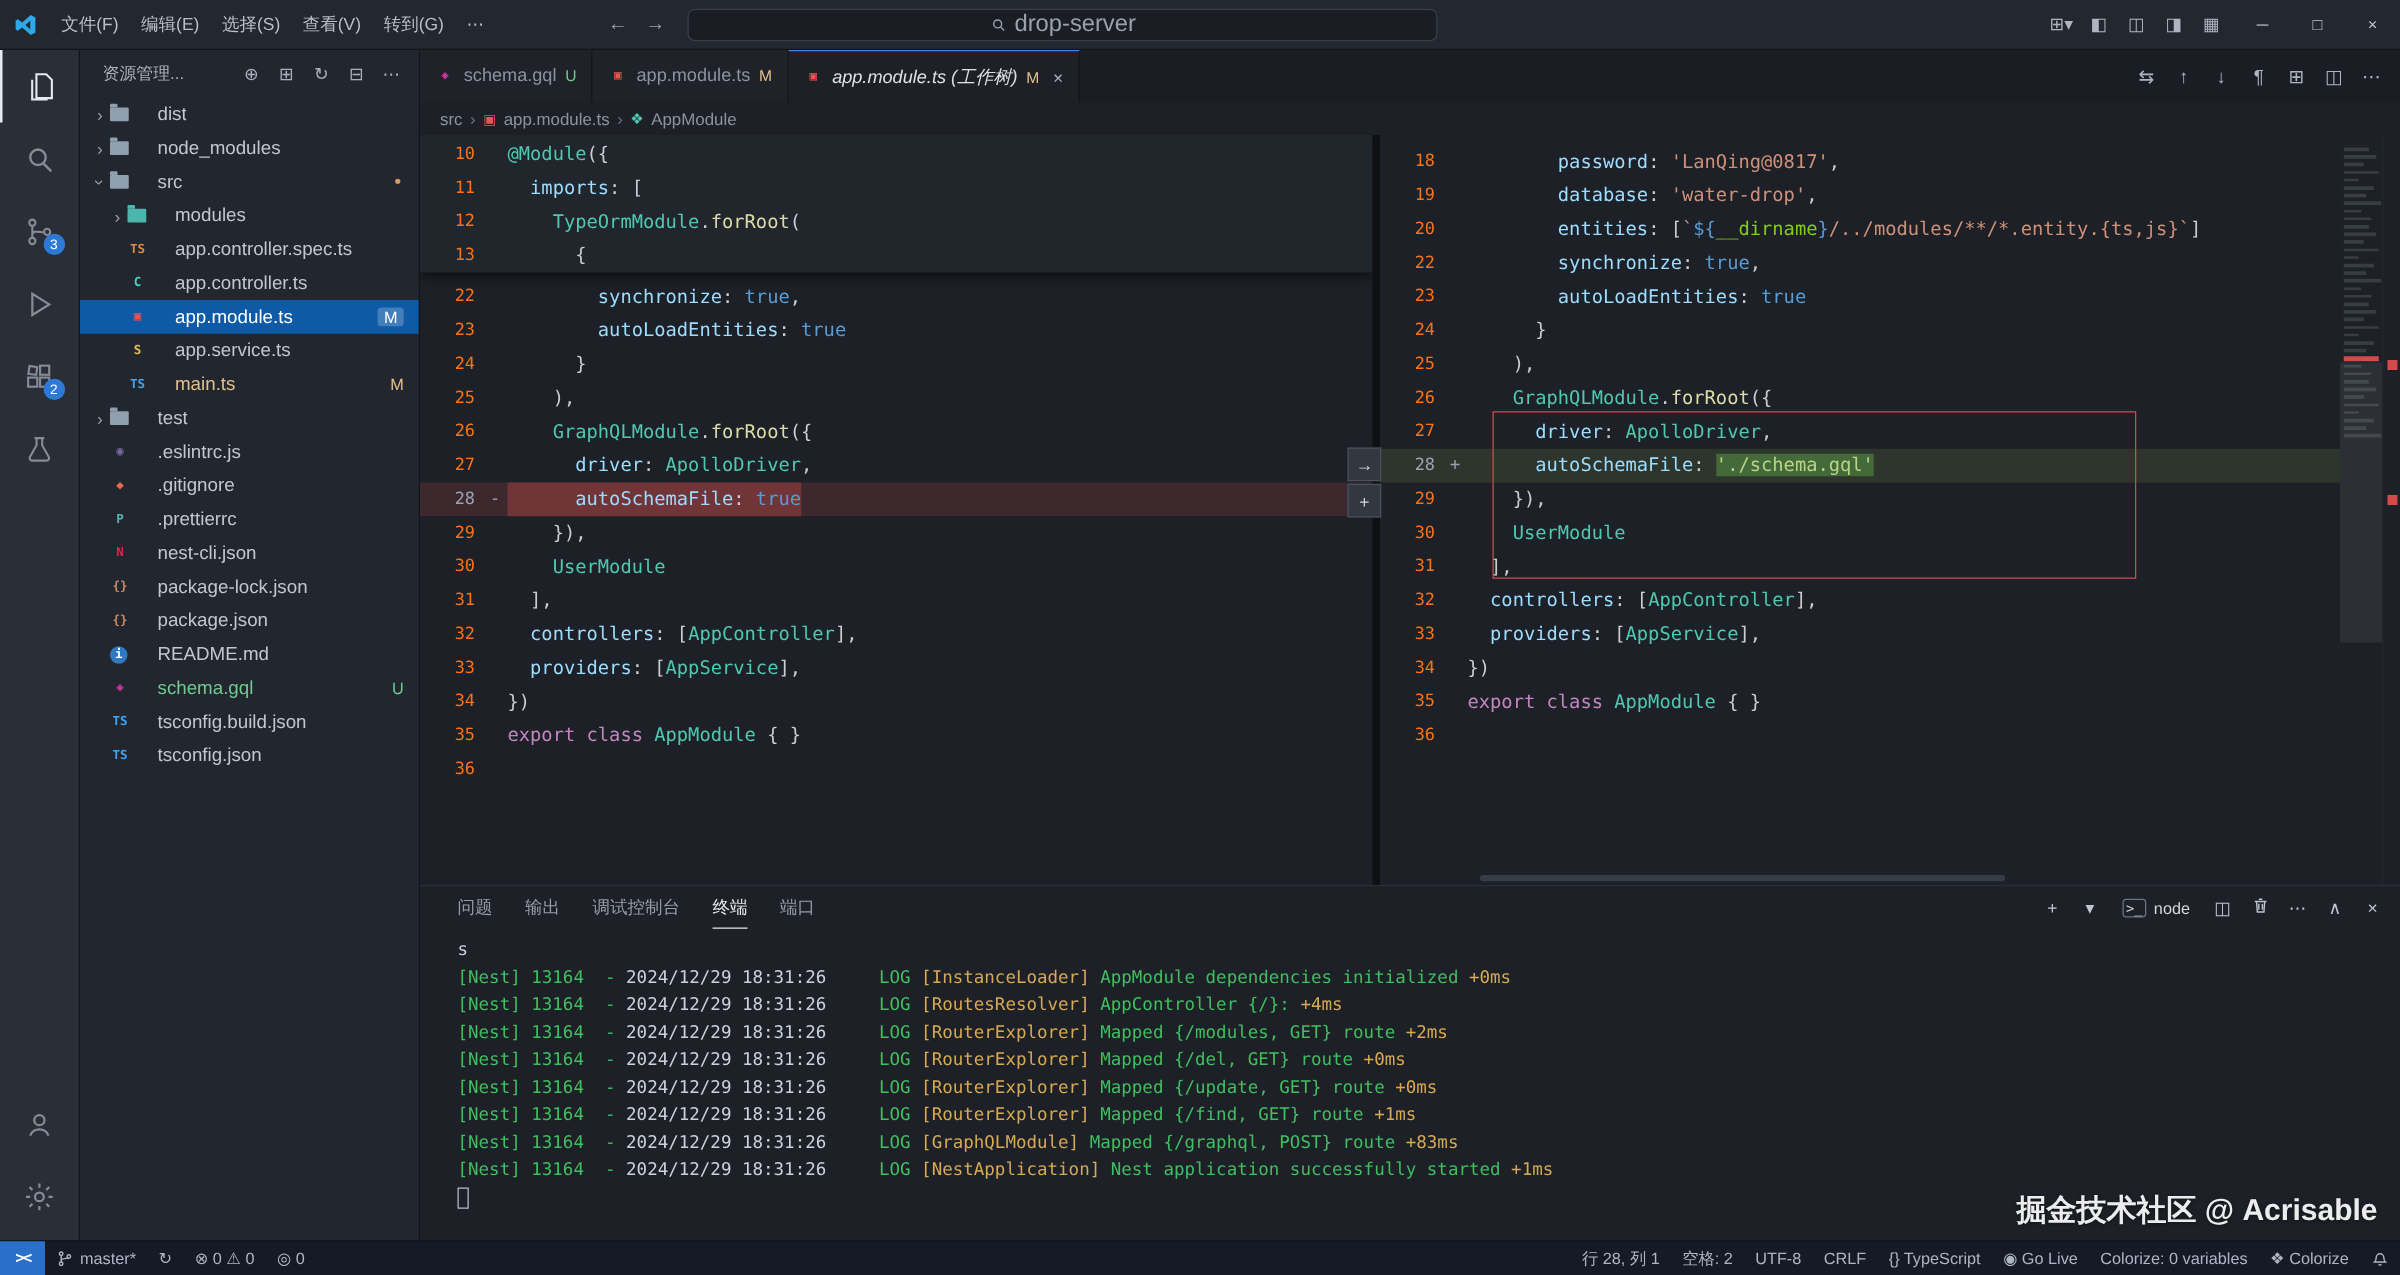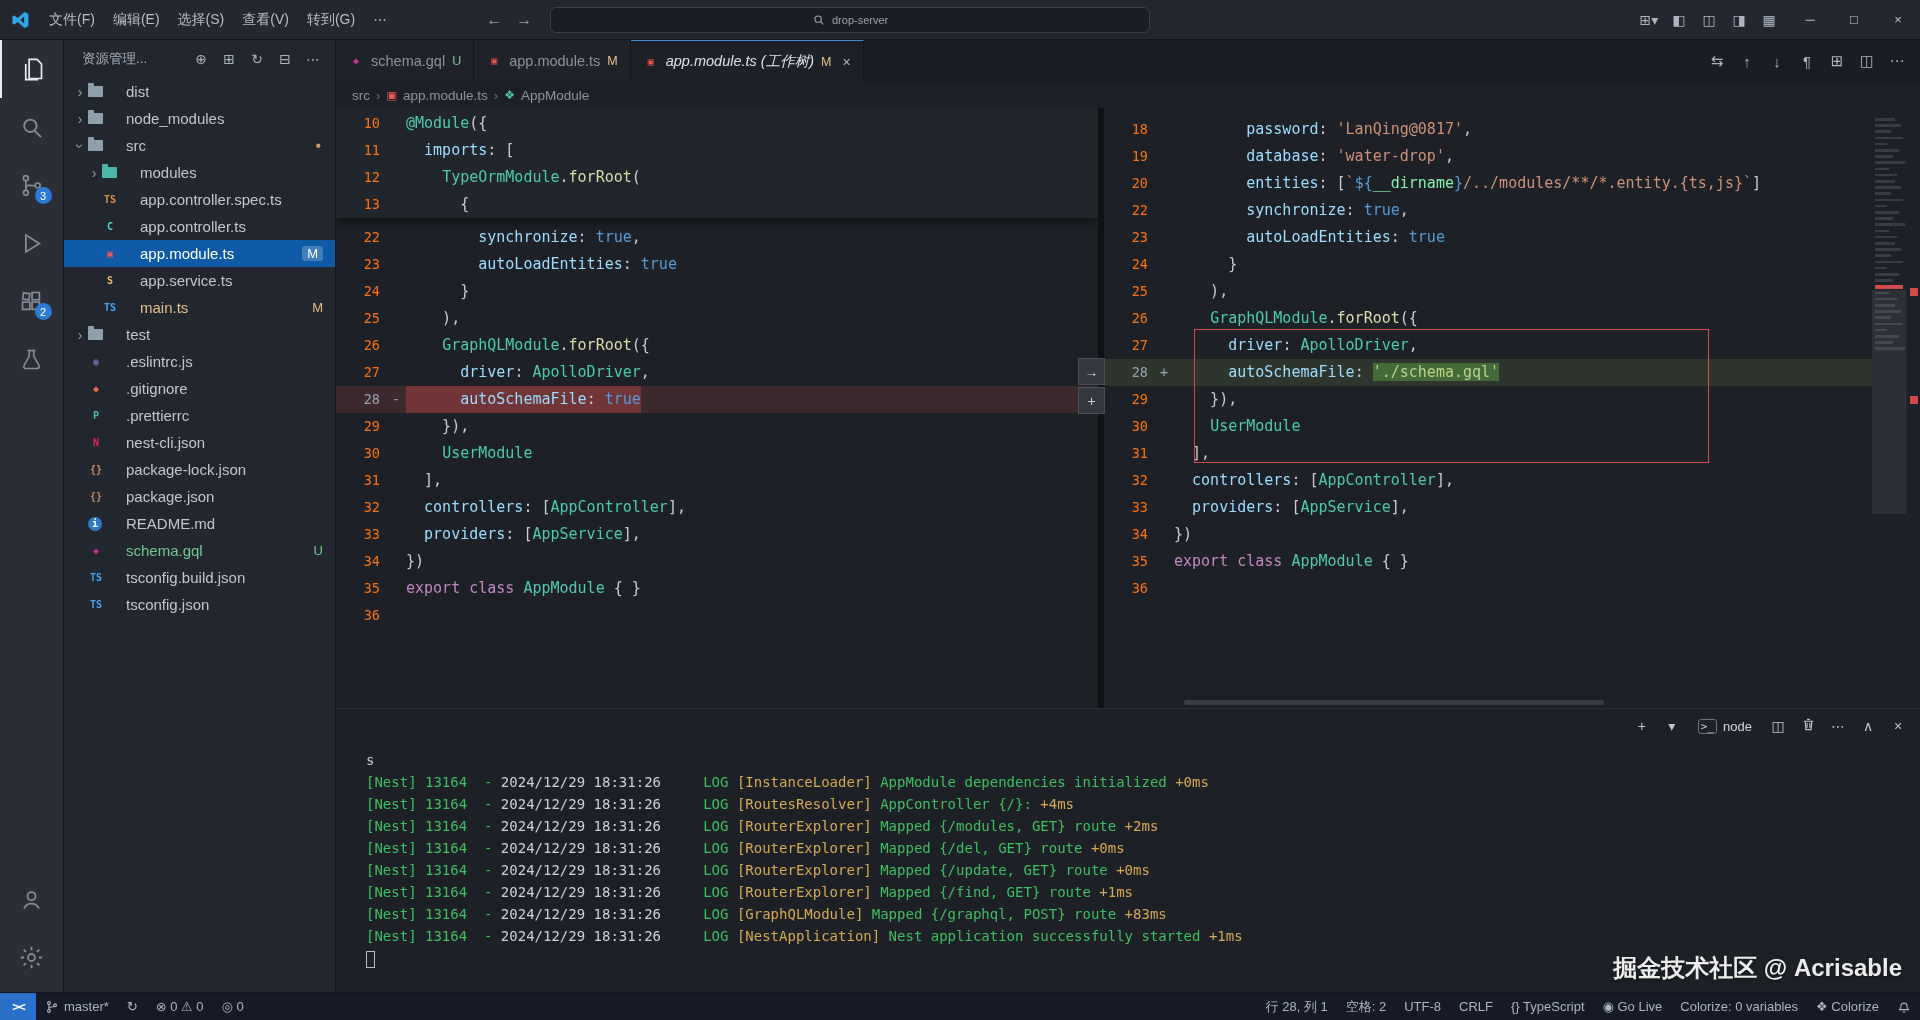--- a/index.html
+++ b/index.html
@@ -7,21 +7,21 @@
     font-family:"Liberation Sans","DejaVu Sans",sans-serif; color:#c9ccd3; }
   #app { width:1920px; height:1020px; display:flex; flex-direction:column; position:relative; }
 
   
   .titlebar { height:40px; flex:0 0 40px; background:#23272f; display:flex; align-items:center;
     font-size:14px; color:#b9bfc9; border-bottom:1px solid #12151a; }
   .tb-logo { width:40px; display:flex; justify-content:center; }
   .menu-item { padding:0 9px; cursor:default; }
   .tb-nav { display:flex; gap:14px; margin:0 18px 0 90px; color:#9aa1ad; font-size:16px; }
   .searchbox { width:600px; height:26px; background:#1a1d24; border:1px solid #3b4048; border-radius:6px;
-    display:flex; align-items:center; justify-content:center; gap:6px; color:#9aa1ad; font-size:11px; }
+    display:flex; align-items:center; justify-content:center; gap:6px; color:#9aa1ad; font-size:19px; }
   .tb-right { margin-left:auto; display:flex; align-items:center; gap:4px; }
   .ticon { width:30px; text-align:center; font-size:14px; color:#aeb5c0; }
   .wc { width:44px; height:40px; display:flex; align-items:center; justify-content:center; font-size:13px; color:#c0c5cc; }
 
   
   .main { flex:1 1 auto; display:flex; min-height:0; }
 
   
   .activity { width:64px; flex:0 0 64px; background:#2a2e37; display:flex; flex-direction:column; align-items:center;
     border-right:1px solid #12151a; }
@@ -84,21 +84,21 @@
     font-family:"DejaVu Sans Mono","Liberation Mono",monospace; font-size:15px; }
   .ln { flex:0 0 50px; text-align:right; color:#f97316; font-size:13.5px; padding-right:6px;
     font-family:"DejaVu Sans Mono",monospace; }
   .lsign { flex:0 0 20px; text-align:center; color:#97a0b0; font-size:14px; }
   .lseg { flex:1 1 auto; }
   .cl.removed { background:rgba(239,83,80,.15); }
   .cl.removed .lseg { background:rgba(239,83,80,.30); flex:none; }
   .cl.removed .ln, .cl.added .ln { color:#9aa3b2; }
   .cl.added { background:rgba(163,190,90,.13); }
   .tk-k{color:#c586c0} .tk-c{color:#569cd6} .tk-t{color:#4ec9b0} .tk-f{color:#dcdcaa}
-  .tk-p{color:#9cdcfe} .tk-s{color:#ce9178} .tk-v{color:#86efac} .tk-d{color:#c9ccd3}
+  .tk-p{color:#9cdcfe} .tk-s{color:#ce9178} .tk-v{color:#84cc16} .tk-d{color:#c9ccd3}
   .tk-sb{color:#b9d487; background:rgba(92,160,70,.50);}
   .sticky { position:absolute; top:0; left:0; right:0; background:#21252c;
     box-shadow:0 4px 8px rgba(0,0,0,.45); z-index:3; padding-top:2px; }
   .annotation { position:absolute; border:1.5px solid #d14b4b; left:90px; top:221px; width:515px; height:134px;
     z-index:4; pointer-events:none; }
   .diff-widget { position:absolute; left:742px; top:250px; width:27px; z-index:5; display:flex; flex-direction:column; gap:2px; }
   .diff-widget span { width:27px; height:27px; background:#33373f; border:1px solid #4a4f58; color:#d0d4da;
     display:flex; align-items:center; justify-content:center; font-size:14px; }
   .hscroll { position:absolute; bottom:3px; left:80px; width:420px; height:5px; border-radius:3px;
     background:rgba(180,190,205,.18); }
@@ -507,20 +507,27 @@
             <div class="ruler-mark" style="top: 288px; background: rgb(209, 75, 75);"></div>
           </div>
         <div class="diff-widget">
             <span>→</span>
             <span>+</span>
           </div>
       </div>
 
       <div class="panel">
         <div class="panel-head">
+          <span style="display:flex">
+              <span class="ptab">问题</span>
+              <span class="ptab">输出</span>
+              <span class="ptab">调试控制台</span>
+              <span class="ptab active">终端</span>
+              <span class="ptab">端口</span>
+            </span>
           <span class="panel-actions">
               <span class="pa">+</span>
               <span class="pa">▾</span>
               <span class="node-chip">
                 <span class="nico">&gt;_</span>
                 <span>node</span>
               </span>
               <span class="pa">◫</span>
               <span class="pa"><svg viewBox="0 0 16 16" fill="none" stroke="currentColor" stroke-width="1.2" width="15" height="15">
                   <path d="M3 4.5h10M6.5 2.5h3M4.5 4.5l.7 9h5.6l.7-9M6.5 6.5v5M9.5 6.5v5"></path>

